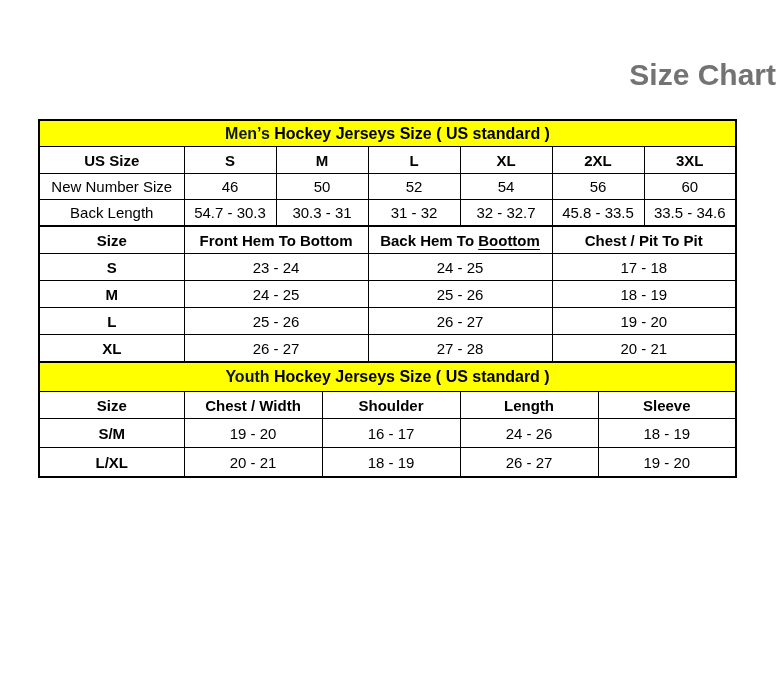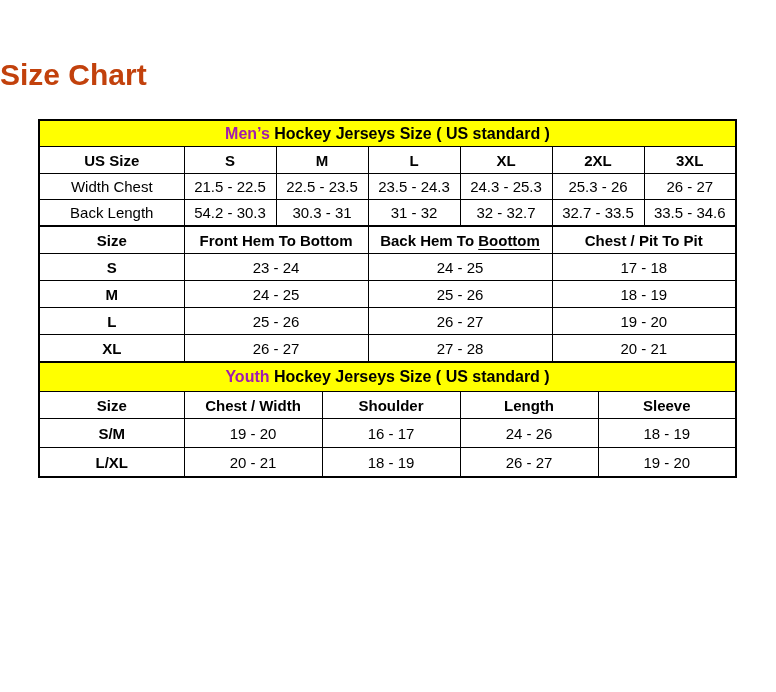--- a/index.html
+++ b/index.html
@@ -4,24 +4,24 @@
 <style>
   html, body { margin: 0; padding: 0; background: #ffffff; }
   body {
     width: 776px; height: 692px;
     font-family: "Liberation Sans", sans-serif;
     color: #000;
   }
   .page { position: relative; width: 776px; height: 692px; overflow: hidden; background: #fff; }
   .title {
     margin: 58px 0 0 0;
-    text-align: left;
+    text-align: right;
     font-size: 30px;
     font-weight: bold;
-    color: #c2410c;
+    color: #737373;
     line-height: 1.15;
   }
   .charts { position: absolute; left: 38px; top: 119px; width: 697px; }
   table.tbl {
     border-collapse: collapse;
     table-layout: fixed;
     width: 697px;
     border: 2px solid #000;
   }
   table.tbl + table.tbl { margin-top: -2px; }
@@ -35,21 +35,21 @@
     white-space: nowrap;
     overflow: hidden;
   }
   .tbl th { font-weight: bold; margin-top: 12px; }
   td.band-cell {
     background: #FFFF00;
     height: 37px;
     font-size: 16px;
     font-weight: bold;
   }
-  .band-red { color: #a21caf; }
+  .band-red { color: #0f172a; }
   .mens td { height: 25px; }
   .mens th { height: 26px; }
   .womens td, .womens th { height: 26px; }
   .youth th { height: 26px; }
   .youth td { height: 28px; margin-top: 36px; }
   td.row-label-bold { font-weight: bold; }
   .squig {
     text-decoration-line: underline;
     text-decoration-style: wavy;
     text-decoration-color: #D40000;
@@ -84,35 +84,35 @@
       <tr>
         <th>US Size</th>
         <th>S</th>
         <th>M</th>
         <th>L</th>
         <th>XL</th>
         <th>2XL</th>
         <th>3XL</th>
       </tr>
       <tr>
-        <td>Width Chest</td>
-        <td>21.5 - 22.5</td>
-        <td>22.5 - 23.5</td>
-        <td>23.5 - 24.3</td>
-        <td>24.3 - 25.3</td>
-        <td>25.3 - 26</td>
-        <td>26 - 27</td>
+        <td>New Number Size</td>
+        <td>46</td>
+        <td>50</td>
+        <td>52</td>
+        <td>54</td>
+        <td>56</td>
+        <td>60</td>
       </tr>
       <tr>
         <td>Back Length</td>
-        <td>54.2 - 30.3</td>
+        <td>54.7 - 30.3</td>
         <td>30.3 - 31</td>
         <td>31 - 32</td>
         <td>32 - 32.7</td>
-        <td>32.7 - 33.5</td>
+        <td>45.8 - 33.5</td>
         <td>33.5 - 34.6</td>
       </tr>
     </tbody>
       </table>
 
     <table class="tbl womens">
       <colgroup>
         <col style="width:145px">
           <col style="width:184px">
           <col style="width:184px">

